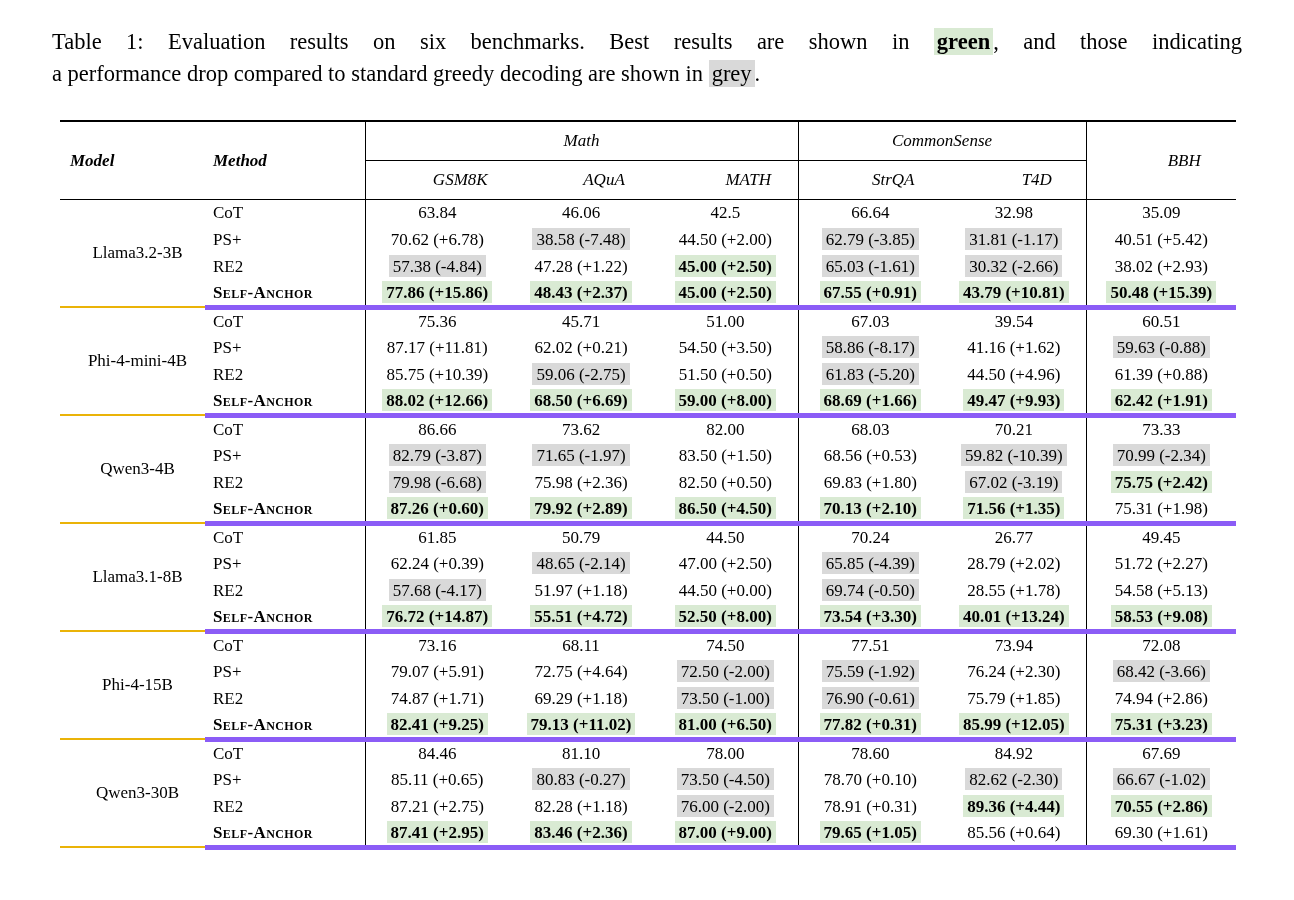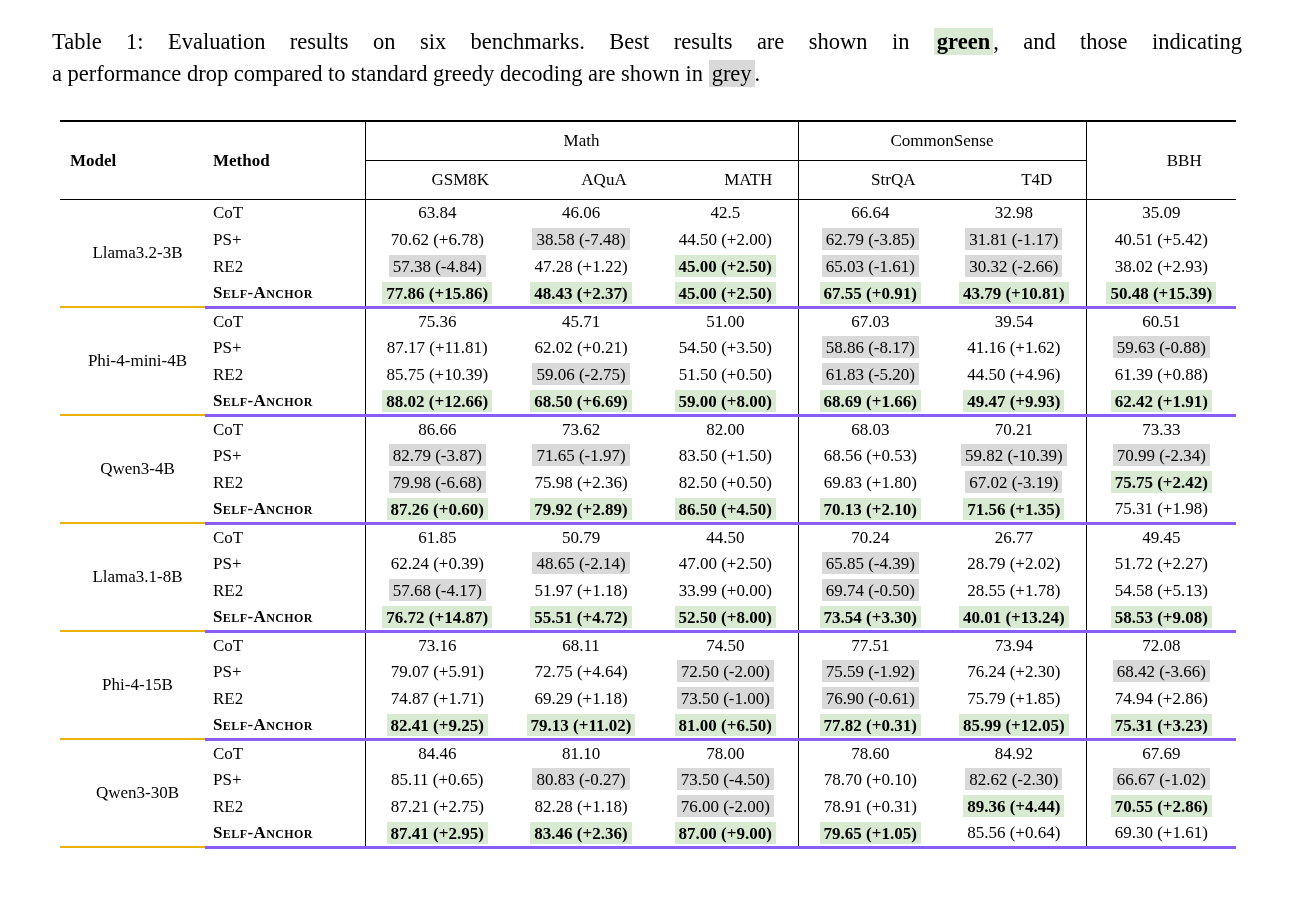--- a/index.html
+++ b/index.html
@@ -21,33 +21,33 @@
   .caption .hl-grey  { padding: 1px 3px; }
 
   
   table.results {
     border-collapse: collapse; table-layout: fixed;
     width: 1176px; margin: 30px 0 0 8px;
     font-size: 17px;
     border-top: 2px solid #000; border-bottom: 2px solid #000;
   }
   th, td { padding: 0; font-weight: normal; text-align: center; vertical-align: middle; }
-  thead th { height: 39px; }
+  thead th { height: 39px; font-style: italic; }
   th.model-h, th.method-h { text-align: left; font-weight: bold; }
   th.model-h { padding-left: 10px; margin-top: 44px; }
   th.method-h { padding-left: 8px; }
   th.group-h { border-bottom: 1px solid #000; }   
   .hb { border-bottom: 1px solid #000; padding-left: 46px; }          
   .vl { border-left: 1px solid #000; }            
 
   tbody td { height: 27px; }
   td.model-cell { text-align: center; padding-left: 10px; border-bottom: 2px solid #eab308; }
   td.method-cell { text-align: left; padding-left: 8px; }
   td.method-cell.sc { font-weight: bold; font-variant: small-caps; letter-spacing: 0.4px; }
-  tr.group-end td { border-bottom: 3px solid #8b5cf6; }
+  tr.group-end td { border-bottom: 5px solid #8b5cf6; }
   .best { font-weight: bold; }
   tbody .hl-green, tbody .hl-grey { padding: 1.5px 4px; }
 </style>
 </head>
 <body>
 
 <div class="page">
 
   <div class="caption">
     <div class="cap-line line1"><span>Table 1: Evaluation results on six benchmarks. Best results are shown in </span><span class="hl-green">green</span><span>, and those indicating</span></div>
@@ -209,21 +209,21 @@
           <td class="data-cell"><span class="hl-grey drop">48.65 (-2.14)</span></td>
           <td class="data-cell">47.00 (+2.50)</td>
           <td class="data-cell vl"><span class="hl-grey drop">65.85 (-4.39)</span></td>
           <td class="data-cell">28.79 (+2.02)</td>
           <td class="data-cell vl">51.72 (+2.27)</td>
         </tr>
         <tr>
           <td class="method-cell">RE2</td>
           <td class="data-cell vl"><span class="hl-grey drop">57.68 (-4.17)</span></td>
           <td class="data-cell">51.97 (+1.18)</td>
-          <td class="data-cell">33.99 (+0.00)</td>
+          <td class="data-cell">44.50 (+0.00)</td>
           <td class="data-cell vl"><span class="hl-grey drop">69.74 (-0.50)</span></td>
           <td class="data-cell">28.55 (+1.78)</td>
           <td class="data-cell vl">54.58 (+5.13)</td>
         </tr>
         <tr class="group-end">
           <td class="method-cell sc">Self-Anchor</td>
           <td class="data-cell vl"><span class="hl-green best">76.72 (+14.87)</span></td>
           <td class="data-cell"><span class="hl-green best">55.51 (+4.72)</span></td>
           <td class="data-cell"><span class="hl-green best">52.50 (+8.00)</span></td>
           <td class="data-cell vl"><span class="hl-green best">73.54 (+3.30)</span></td>

